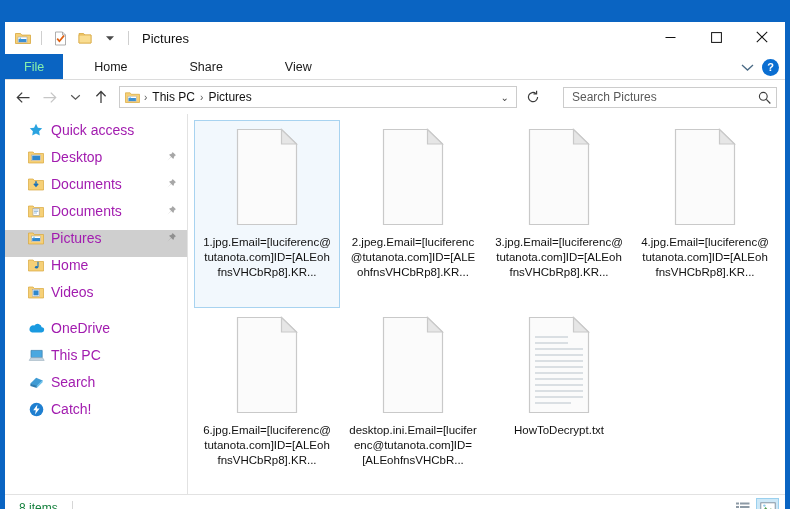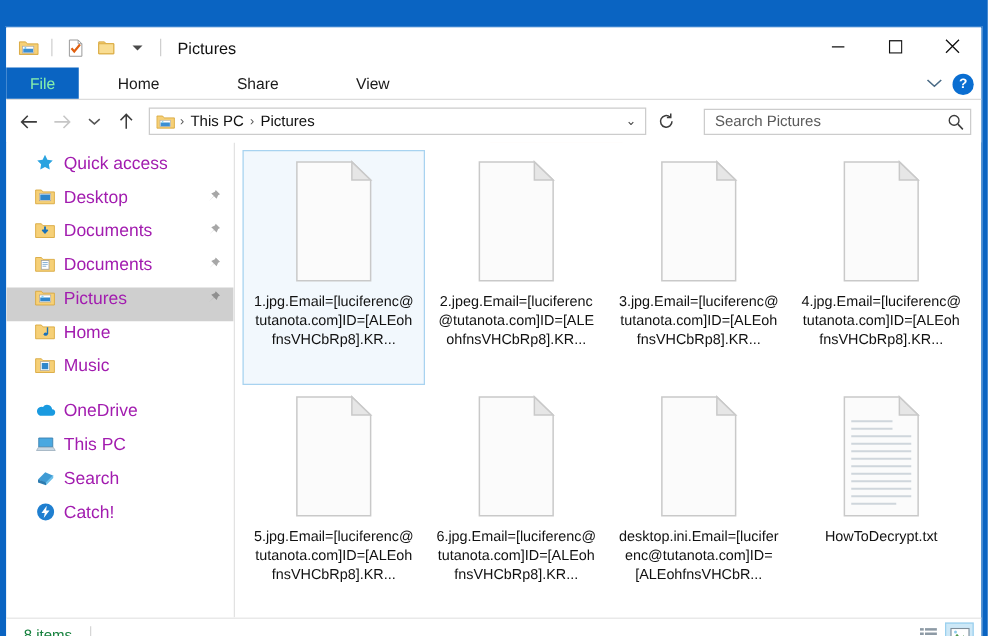--- a/index.html
+++ b/index.html
@@ -415,21 +415,21 @@
       </div>
 
       <div class="nav-item indent">
         <span class="nav-icon">
           <svg width="16" height="14" viewBox="0 0 16 14">
             <path d="M0.5 2h4.6l1.2 1.5h9.2v9.5H0.5z" fill="#f6d077" stroke="#d8a73c" stroke-width="0.7"></path>
             <rect x="4.4" y="4.4" width="7.2" height="7" fill="#ffffff" stroke="#9c9c9c" stroke-width="0.5"></rect>
             <rect x="5.4" y="5.4" width="5.2" height="5" fill="#2f87cc"></rect>
           </svg>
         </span>
-        <span class="nav-label">Music</span>
+        <span class="nav-label">Videos</span>
       </div>
 
       <div class="nav-gap"></div>
 
       <div class="nav-item">
         <span class="nav-icon">
           <svg width="17" height="12" viewBox="0 0 17 12">
             <path d="M4 10.5h9.4a2.6 2.6 0 0 0 .3-5.2A4 4 0 0 0 6.4 3.6 3.4 3.4 0 0 0 4 10.5z" fill="#1a9ae0"></path>
           </svg>
         </span>
@@ -504,29 +504,20 @@
       <div class="file-item">
         <span class="file-icon">
           <svg width="76" height="100" viewBox="0 0 76 100">
             <path d="M8.5 2.5h44L67.5 17v80.5h-59z" fill="#fbfbfb" stroke="#c9c9c9" stroke-width="1.2"></path>
             <path d="M52.5 2.5V17h15z" fill="#e6e6e6" stroke="#c9c9c9" stroke-width="1.2"></path>
           </svg>
         </span>
         <span class="file-label">4.jpg.Email=[luciferenc@tutanota.com]ID=[ALEohfnsVHCbRp8].KR...</span>
       </div>
 
-      <div class="file-item">
-        <span class="file-icon">
-          <svg width="76" height="100" viewBox="0 0 76 100">
-            <path d="M8.5 2.5h44L67.5 17v80.5h-59z" fill="#fbfbfb" stroke="#c9c9c9" stroke-width="1.2"></path>
-            <path d="M52.5 2.5V17h15z" fill="#e6e6e6" stroke="#c9c9c9" stroke-width="1.2"></path>
-          </svg>
-        </span>
-        <span class="file-label">5.jpg.Email=[luciferenc@tutanota.com]ID=[ALEohfnsVHCbRp8].KR...</span>
-      </div>
 
       <div class="file-item">
         <span class="file-icon">
           <svg width="76" height="100" viewBox="0 0 76 100">
             <path d="M8.5 2.5h44L67.5 17v80.5h-59z" fill="#fbfbfb" stroke="#c9c9c9" stroke-width="1.2"></path>
             <path d="M52.5 2.5V17h15z" fill="#e6e6e6" stroke="#c9c9c9" stroke-width="1.2"></path>
           </svg>
         </span>
         <span class="file-label">6.jpg.Email=[luciferenc@tutanota.com]ID=[ALEohfnsVHCbRp8].KR...</span>
       </div>

